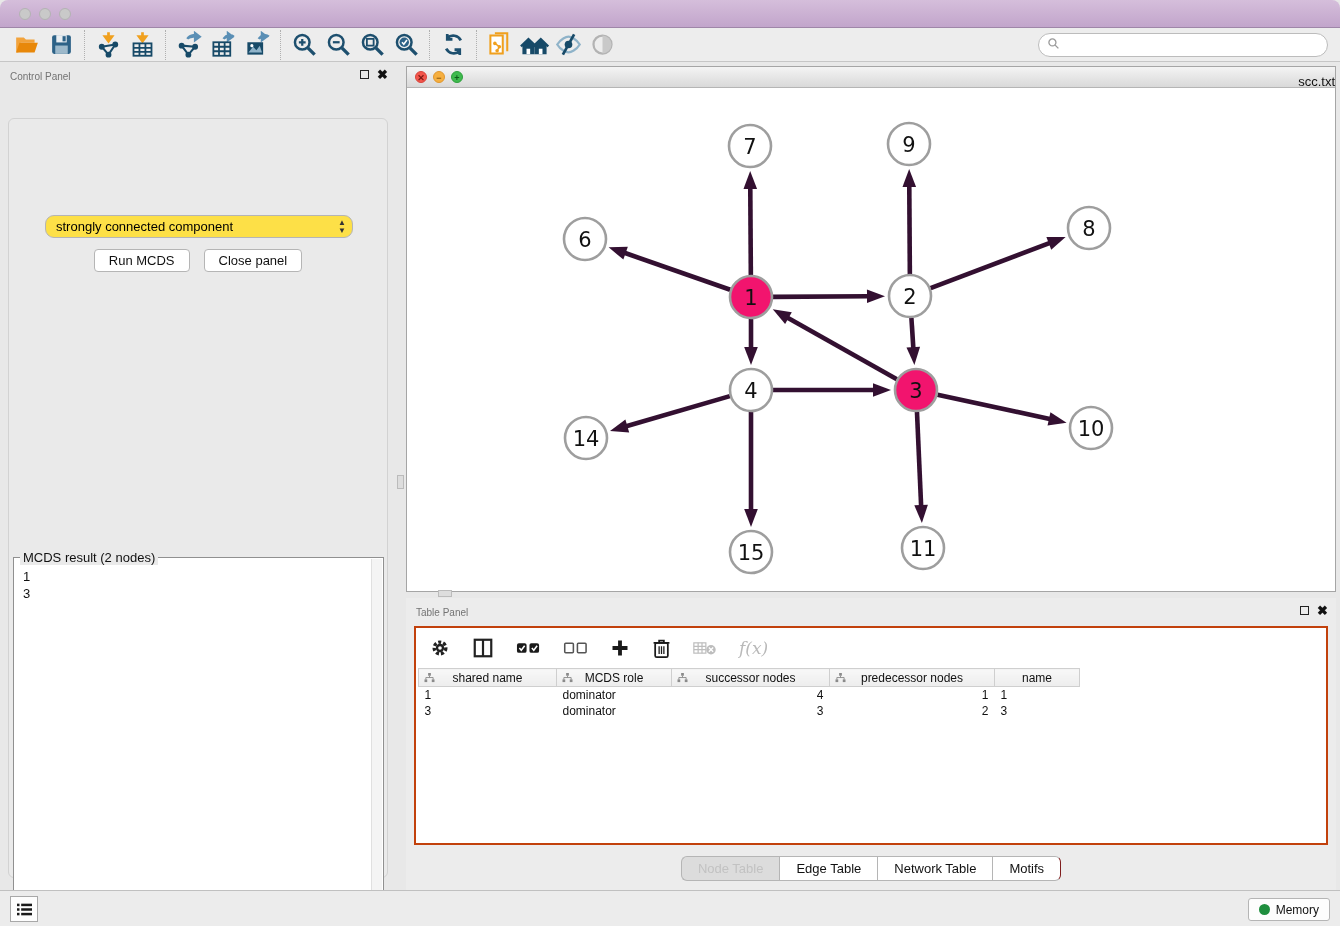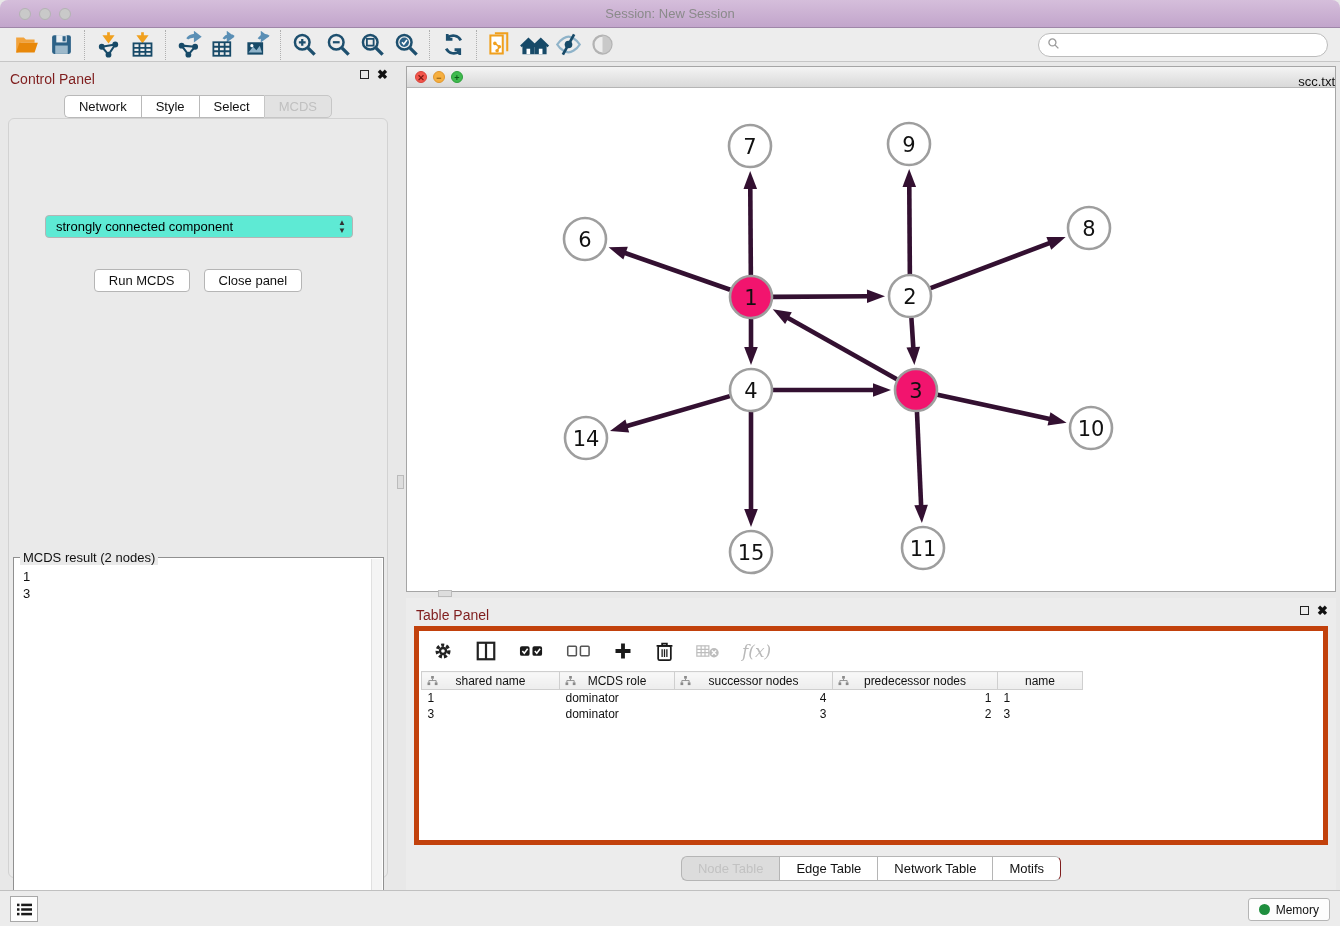--- a/index.html
+++ b/index.html
@@ -24,37 +24,37 @@
   .searchbox { position:absolute; right:12px; top:5px; width:290px; height:24px;
     background:#fff; border:1px solid #bcbcbc; border-radius:12px; display:flex; align-items:center; }
   .searchbox input { border:none; outline:none; background:transparent; flex:1; font-size:12px; padding-right:8px; }
   .search-glyph { margin:0 4px 0 8px; }
 
   
   .main { position:absolute; left:0; top:62px; width:1340px; height:828px; }
 
   
   .cpanel { position:absolute; left:0; top:0; width:396px; height:828px; background:#e8e8e8; }
-  .panel-head { position:absolute; left:10px; top:9px; right:10px; height:16px; font-size:14px; color:#7f1d1d; }
+  .panel-head { position:absolute; left:10px; top:9px; right:10px; height:16px; font-size:10px; color:#737373; }
   .panel-controls { position:absolute; right:8px; top:8px; display:flex; gap:8px; align-items:center; }
   .float-glyph { width:9px; height:9px; border:1.5px solid #222; display:inline-block; }
   .close-glyph { font-size:13px; font-weight:bold; color:#111; line-height:9px; }
   .cp-tabs { position:absolute; top:33px; left:0; width:100%; display:flex; justify-content:center; }
   .cp-tab { font-size:13px; padding:3px 14px; background:#fff; border:1px solid #b9b9b9; border-right:none; color:#111; }
   .cp-tab:first-child { border-radius:5px 0 0 5px; }
   .cp-tab.last { border-right:1px solid #b9b9b9; border-radius:0 5px 5px 0; }
   .cp-tab.active { background:#e2e2e2; color:#c0c0c0; border-color:#c6c6c6; }
   .cp-body { position:absolute; left:8px; top:56px; width:380px; height:760px;
     background:#eaeaea; border:1px solid #d2d2d2; border-radius:6px; }
   .opt-label { position:absolute; top:75px; width:100%; text-align:center; font-size:13px; color:#111; }
-  .combo { position:absolute; top:96px; left:36px; width:308px; height:23px; background:#5eead4;
-    border:1px solid #b5b5b5; border-radius:4px; font-size:13px; display:flex; align-items:center; padding-left:10px; }
+  .combo { position:absolute; top:96px; left:36px; width:308px; height:23px; background:#fde047;
+    border:1px solid #b5b5b5; border-radius:9px; font-size:13px; display:flex; align-items:center; padding-left:10px; }
   .combo .stepper { position:absolute; right:6px; top:3px; font-size:8px; line-height:8px; color:#333; text-align:center; }
   .cp-buttons { position:absolute; top:130px; width:100%; display:flex; justify-content:center; gap:14px; }
-  .aq-btn { font-size:13px; background:#fff; border:1px solid #b5b5b5; border-radius:4px; padding:3px 14px; color:#111;margin-top:20px; }
+  .aq-btn { font-size:13px; background:#fff; border:1px solid #b5b5b5; border-radius:4px; padding:3px 14px; color:#111; }
   .result-box { position:absolute; left:4px; top:438px; width:371px; height:376px;
     border:1px solid #909090; background:#fff; }
   .result-legend { position:absolute; top:-8px; left:6px; background:#eaeaea; padding:0 3px;
     font-size:13px; color:#111; }
   .result-list { position:absolute; left:1px; top:8px; right:13px; bottom:1px; font-size:13px;
     color:#111; padding:2px 0 0 8px; line-height:17px; }
   .result-scroll { position:absolute; right:1px; top:1px; bottom:1px; width:11px;
     background:#f4f4f4; border-left:1px solid #e0e0e0; }
 
   
@@ -73,21 +73,21 @@
   .tl { position:absolute; top:4px; width:12px; height:12px; border-radius:50%;
     font-size:9px; line-height:12px; text-align:center; font-weight:bold; }
   .tl-close { left:8px;  background:#f3564c; border:1px solid #d8443c; color:#7c1813; }
   .tl-min   { left:26px; background:#f6af3f; border:1px solid #df9730; color:#8a5a10; }
   .tl-max   { left:44px; background:#3fba4e; border:1px solid #2fa03e; color:#0e5c1a; }
   .canvas { position:absolute; left:0; top:21px; width:928px; height:503px; background:#fff; }
 
   
   .tpanel { position:absolute; left:406px; top:536px; width:930px; height:292px; background:#ececec; }
   .tp-content { position:absolute; left:8px; top:28px; width:914px; height:219px;
-    background:#fff; border:5px solid #c2410c; }
+    background:#fff; border:2px solid #c2410c; }
   .tp-toolbar { height:40px; display:flex; align-items:center; padding-left:14px; gap:22px; }
   .ttb { display:flex; align-items:center; justify-content:center; }
   .fx { font-family:"DejaVu Serif", serif; font-style:italic; font-size:17px; color:#b9b9b9; }
   table.grid { border-collapse:collapse; margin-left:2px; font-size:12px; }
   table.grid th { background:linear-gradient(#f8f8f8,#ededed); border:1px solid #cfcfcf;
     font-weight:normal; height:18px; padding:0 4px; position:relative; color:#111; }
   table.grid th .hicon { position:absolute; left:5px; top:4px; }
   table.grid td { height:16px; padding:0 6px; color:#111; border:none; }
   td.al{ text-align:left; } td.ar{ text-align:right; padding-right:14px; }
   td.ar2{ text-align:right; padding-right:24px; }
@@ -108,21 +108,20 @@
     padding:0 10px; gap:6px; font-size:12px; color:#111; }
   .mem-dot { width:11px; height:11px; border-radius:50%; background:#1e8e3e; }
 </style>
 </head>
 <body>
 
 <div class="titlebar">
   <span class="traffic t1"></span>
   <span class="traffic t2"></span>
   <span class="traffic t3"></span>
-  <div class="win-title">Session: New Session</div>
 </div>
 
 <div class="toolbar">
   <div style="width:10px"></div>
   <div class="tb-btn">
     <svg width="26" height="26" viewBox="0 0 24 24">
         <path d="M2 5h7l2 2h8v3H6L4 19H2z" fill="#f2a33c"></path>
         <path d="M5 10h17l-3 9H2z" fill="#e8880a"></path>
       </svg>
   </div>
@@ -261,26 +260,20 @@
   </div>
 </div>
 
 <div class="main">
 
   <div class="cpanel">
     <div class="panel-head">Control Panel</div>
     <div class="panel-controls">
       <span class="float-glyph"></span>
       <span class="close-glyph">✖</span>
-    </div>
-    <div class="cp-tabs">
-      <div class="cp-tab">Network</div>
-      <div class="cp-tab">Style</div>
-      <div class="cp-tab">Select</div>
-      <div class="cp-tab last active">MCDS</div>
     </div>
     <div class="cp-body">
       <div class="combo">
         <span>strongly connected component</span>
         <span class="stepper">▲<br>▼</span>
       </div>
       <div class="cp-buttons">
         <button class="aq-btn">Run MCDS</button>
         <button class="aq-btn">Close panel</button>
       </div>

